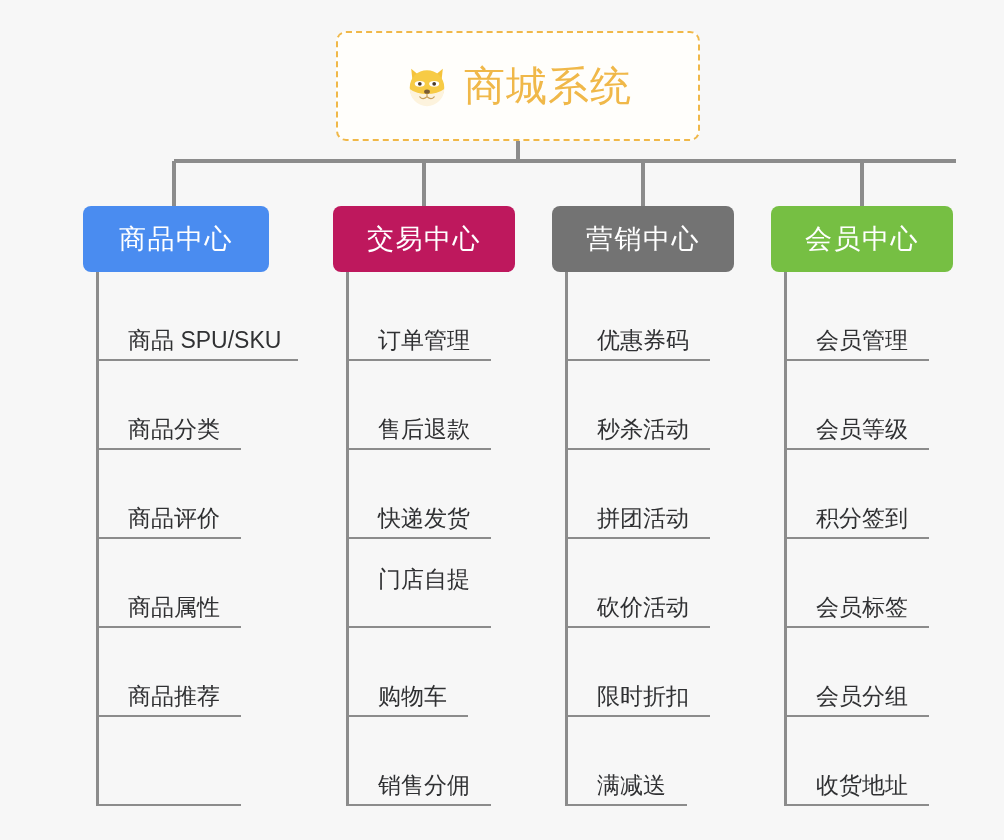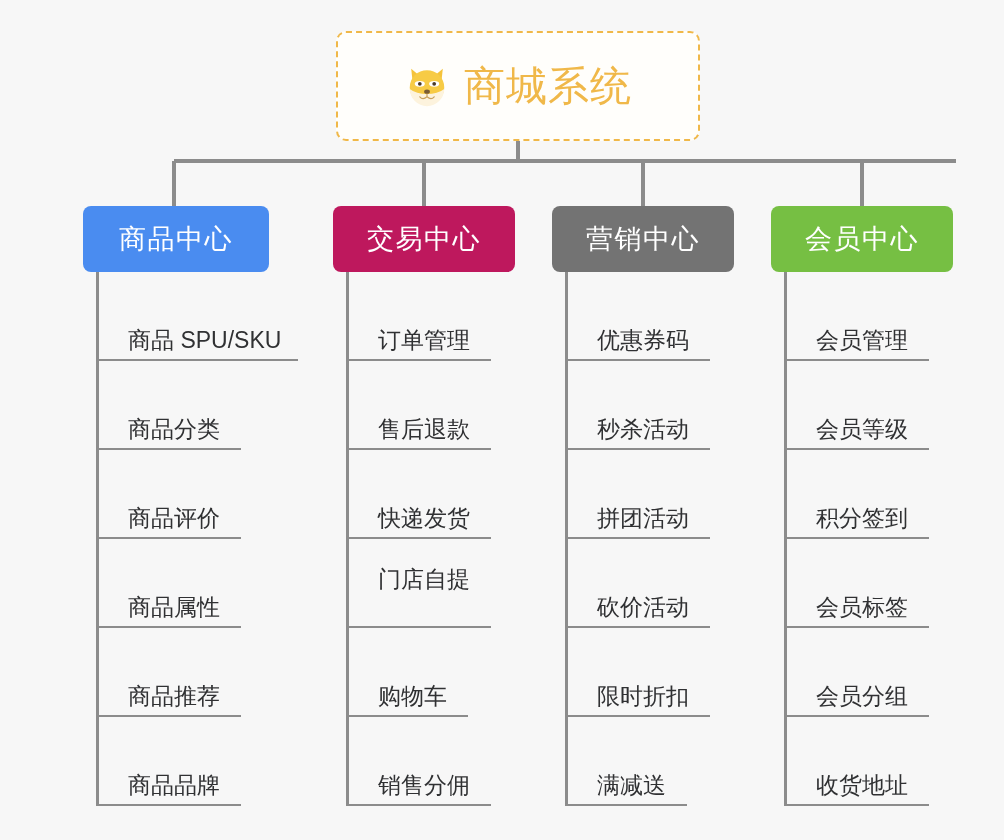--- a/index.html
+++ b/index.html
@@ -168,21 +168,20 @@
       </div>
       <div class="leaf" style="top: 267px; width: 145px;">
         <span class="leaf-label">商品属性</span>
         <div class="leaf-rule" style="width: 145px;"></div>
       </div>
       <div class="leaf" style="top: 356px; width: 145px;">
         <span class="leaf-label">商品推荐</span>
         <div class="leaf-rule" style="width: 145px;"></div>
       </div>
       <div class="leaf" style="top: 445px; width: 145px;">
-        <span class="leaf-label">商品品牌</span>
         <div class="leaf-rule" style="width: 145px;"></div>
       </div>
     </div>
     <div class="cat" style="left: 309px; top: 206px; width: 182px; background: #be185d;">
       <span class="cat-label">交易中心</span>
     </div>
     <div class="branch" style="left: 322px;">
       <div class="spine" style="height: 534px;"></div>
       <div class="leaf" style="top: 0px; width: 145px;">
         <span class="leaf-label">订单管理</span>

